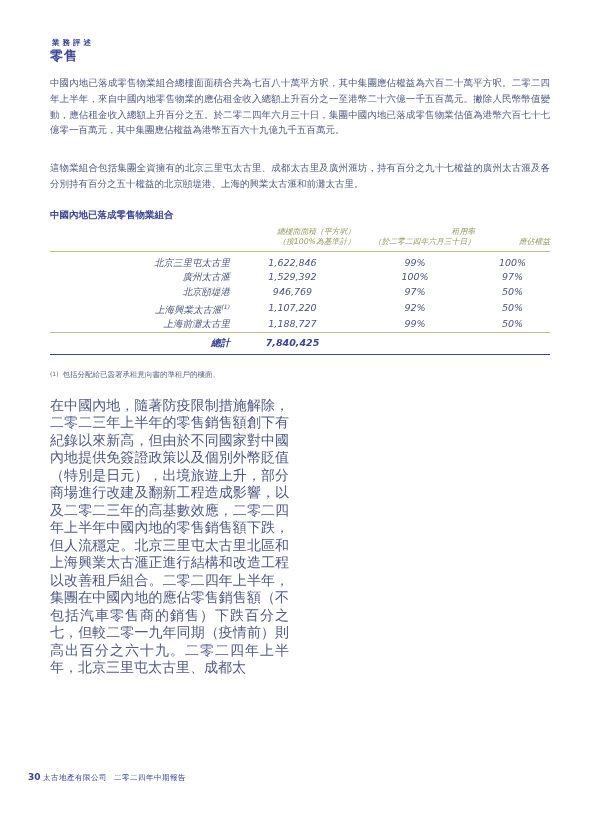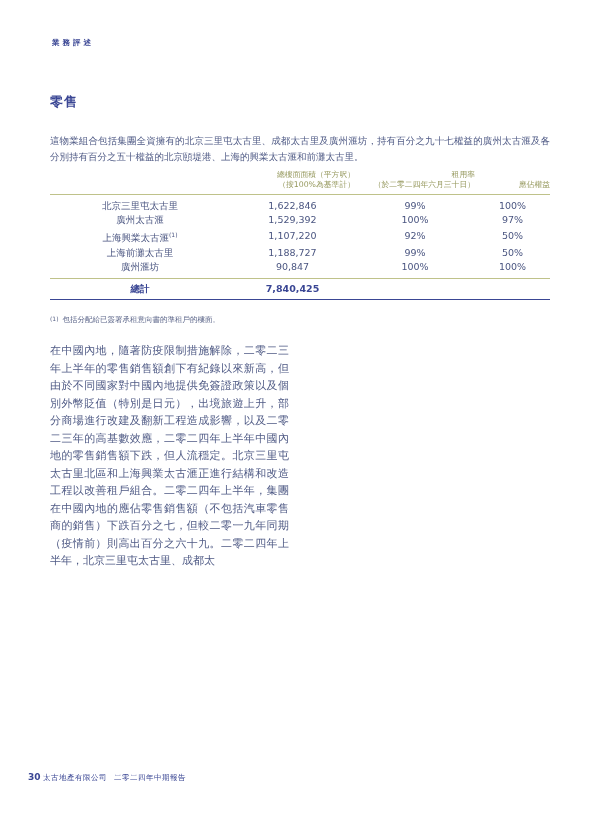--- a/index.html
+++ b/index.html
@@ -27,21 +27,21 @@
     position: absolute;
     left: 52px;
     top: 38px;
     font-size: 7.5px;
     font-weight: bold;
     letter-spacing: 3px;
     color: #3a4694;
   }
   .h1 {
     margin: 0;
-    padding-top: 93px;
+    padding-top: 47px;
     font-size: 13px;
     font-weight: bold;
     color: #3a4694;
     letter-spacing: 1px;
   }
   .body-para {
     margin: 10px 0 0 0;
     font-size: 9.5px;
     line-height: 15.8px;
     color: #4f5a85;
@@ -52,20 +52,21 @@
   .table-title {
     margin-top: 17px;
     font-size: 9.5px;
     font-weight: bold;
     color: #3a4694;
   }
   table.portfolio {
     width: 100%;
     border-collapse: collapse;
     margin-top: 5px;
+    font-style: italic;
   }
   table.portfolio col.c1 { width: 36%; }
   table.portfolio col.c2 { width: 25%; }
   table.portfolio col.c3 { width: 24%; }
   table.portfolio col.c4 { width: 15%; }
   table.portfolio th {
     font-weight: normal;
     font-size: 7.8px;
     line-height: 10.5px;
     color: #96995e;
@@ -75,21 +76,21 @@
     border-bottom: 1px solid #bfc28a;
   }
   table.portfolio td {
     font-size: 9.5px;
     color: #4a5580;
     padding: 0;
     height: 14.6px;
     line-height: 14.6px;
     white-space: nowrap;
   }
-  table.portfolio td.name { text-align: center; margin-left: 30px; }
+  table.portfolio td.name { text-align: right; margin-left: 30px; }
   table.portfolio td.num { text-align: center; }
   table.portfolio td sup {
     font-size: 6px;
     color: #4a5580;
   }
   table.portfolio tr.first-row td { padding-top: 4px; }
   table.portfolio tr.last-row td { padding-bottom: 3px; }
   table.portfolio tr.total-row td {
     font-weight: bold;
     color: #3a4694;
@@ -108,21 +109,21 @@
     margin-right: 4px;
     vertical-align: 1px;
   }
   .two-col {
     display: flex;
     gap: 22px;
     margin-top: 17px;
   }
   .two-col .col {
     width: 239px;
-    font-size: 11px;
+    font-size: 14px;
     line-height: 17.5px;
     color: #4f5a85;
     text-align: justify;
     text-justify: inter-ideograph;
   }
   .footer {
     position: absolute;
     left: 0;
     top: 772px;
     width: 600px;
@@ -149,23 +150,25 @@
 <body>
 
 <div class="page">
 
   <div class="section-label">業務評述</div>
 
   <div class="content">
 
     <h1 class="h1">零售</h1>
 
+    <p class="body-para">中國內地已落成零售物業組合總樓面面積合共為七百八十萬平方呎，其中集團應佔權益為六百二十萬平方呎。二零二四年上半年，來自中國內地零售物業的應佔租金收入總額上升百分之一至港幣二十六億一千五百萬元。撇除人民幣幣值變動，應佔租金收入總額上升百分之五。於二零二四年六月三十日，集團中國內地已落成零售物業估值為港幣六百七十七億零一百萬元，其中集團應佔權益為港幣五百六十九億九千五百萬元。</p>
 
     <p class="body-para second">這物業組合包括集團全資擁有的北京三里屯太古里、成都太古里及廣州滙坊，持有百分之九十七權益的廣州太古滙及各分別持有百分之五十權益的北京頤堤港、上海的興業太古滙和前灘太古里。</p>
 
+    <div class="table-title">中國內地已落成零售物業組合</div>
 
     <table class="portfolio">
       <colgroup>
         <col class="c1">
           <col class="c2">
           <col class="c3">
           <col class="c4">
       </colgroup>
       <thead>
         <tr>
@@ -188,36 +191,36 @@
           <td class="num">99%</td>
           <td class="num">100%</td>
         </tr>
         <tr>
           <td class="name">廣州太古滙</td>
           <td class="num">1,529,392</td>
           <td class="num">100%</td>
           <td class="num">97%</td>
         </tr>
         <tr>
+          <td class="name">北京頤堤港</td>
+          <td class="num">946,769</td>
+          <td class="num">97%</td>
+          <td class="num">50%</td>
+        </tr>
+        <tr>
           <td class="name"><span>上海興業太古滙</span><sup>(1)</sup></td>
           <td class="num">1,107,220</td>
           <td class="num">92%</td>
           <td class="num">50%</td>
         </tr>
         <tr>
           <td class="name">上海前灘太古里</td>
           <td class="num">1,188,727</td>
           <td class="num">99%</td>
           <td class="num">50%</td>
-        </tr>
-        <tr class="last-row">
-          <td class="name">廣州滙坊</td>
-          <td class="num">90,847</td>
-          <td class="num">100%</td>
-          <td class="num">100%</td>
         </tr>
         <tr class="total-row">
           <td class="name">總計</td>
           <td class="num">7,840,425</td>
           <td class="num"></td>
           <td class="num"></td>
         </tr>
       </tbody>
     </table>
 

